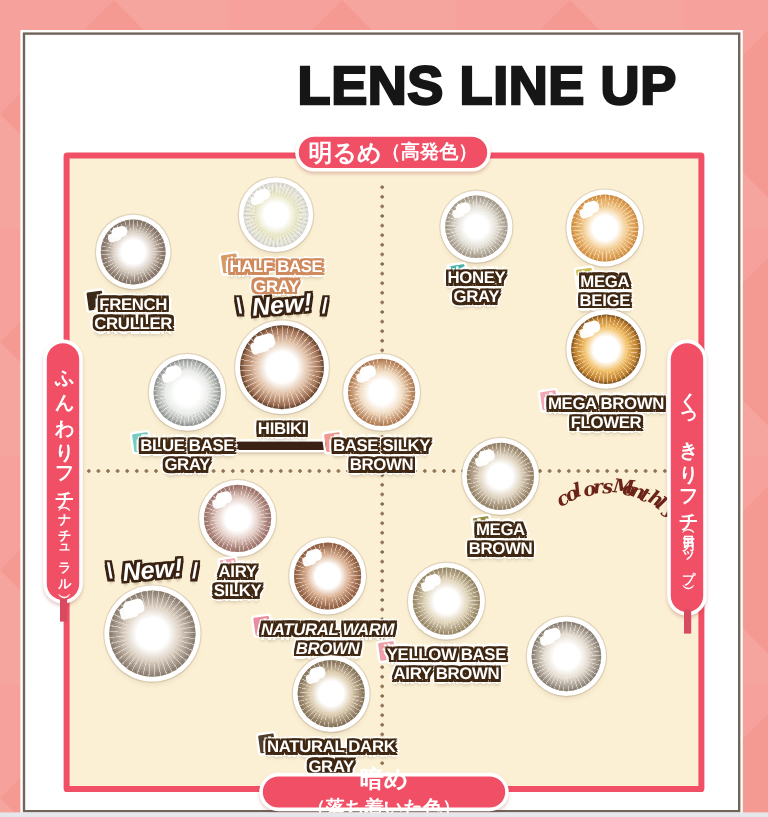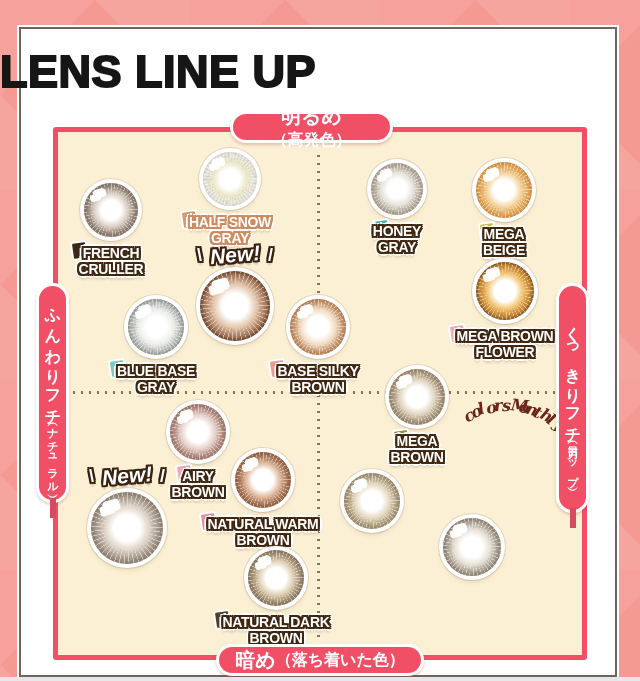--- a/index.html
+++ b/index.html
@@ -11,21 +11,21 @@
     background-image:
       linear-gradient(45deg, rgba(255,255,255,.10) 25%, transparent 25% 75%, rgba(255,255,255,.10) 75%),
       linear-gradient(135deg, rgba(255,255,255,.07) 25%, transparent 25% 75%, rgba(255,255,255,.07) 75%);
     background-size:190px 190px;
   }
   .card {
     position:absolute; left:19px; top:27px; width:598px; height:650px;
     background:#fff; border:2px solid #6f655a; box-shadow:0 0 0 2px #ffffff;
   }
   .title {
-    position:absolute; left:0; top:46px; width:564px; text-align:left;
+    position:absolute; left:0; top:46px; width:564px; text-align:right;
     font-size:45px; font-weight:bold; letter-spacing:0.5px; color:#161616;
     -webkit-text-stroke:2px #161616; z-index:3;
   }
   .qbox {
     position:absolute; left:53px; top:127px; width:534px; height:533px;
     background:#fbf0d4; border:5px solid #f04f66; border-radius:3px; z-index:1;
   }
   
   .dash-v, .dash-h { position:absolute; z-index:2; }
   .dash-v {
@@ -40,22 +40,22 @@
   }
   
   .pill {
     position:absolute; z-index:6; background:#f04f66; border:3px solid #fff;
     color:#fff; font-weight:bold; display:flex; align-items:center; justify-content:center;
     box-shadow:0 2px 3px rgba(150,50,50,.25);
   }
   .pill-h { height:32px; border-radius:18px; white-space:nowrap; }
   .pill-h .pill-main { font-size:20px; }
   .pill-h .pill-sub  { font-size:16px; }
-  .pill-top    { left:230px; top:111px; width:163px;flex-direction:column; }
-  .pill-bottom { left:216px; top:644px; width:208px; }
+  .pill-top    { left:246px; top:111px; width:163px; }
+  .pill-bottom { left:216px; top:644px; width:208px;flex-direction:column; }
   .pill-v {
     width:33px; border-radius:18px; writing-mode:vertical-rl; white-space:nowrap;
   }
   .pill-v .pill-main { font-size:16px; letter-spacing:2px; }
   .pill-v .pill-sub  { font-size:11px; letter-spacing:1px; }
   .pill-left  { left:36px;  top:283px; height:220px; }
   .pill-right { left:556px; top:283px; height:230px; }
   .pill-v::after {
     content:""; position:absolute; left:50%; bottom:-18px; width:6px; height:20px;
     margin-left:-3px; background:#d84a60; z-index:-1;
@@ -156,21 +156,21 @@
 <div class="dash-v"></div>
 <div class="dash-h"></div>
 
 <div class="lens-item" style="left: 31px; top: 183px; --d: 54px; --inner: #d9cdc2; --ring: #8f7f72; --edge: #7a6a5e; --fade: #cfc4ba; --oc: #3f2712; --flag: #3c2817;">
   <div class="lens"></div>
   <div class="lens-label"><span class="ltwrap"><i class="flag"></i><span class="label-text">FRENCH
 CRULLER</span></span></div>
 </div>
 <div class="lens-item" style="left: 150px; top: 152px; --d: 54px; --inner: #e9e7c6; --ring: #e3e2da; --edge: #c9c7c0; --fade: #efefec; --oc: #cf8a5e; --flag: #d69a66;">
   <div class="lens"></div>
-  <div class="lens-label"><span class="ltwrap"><i class="flag"></i><span class="label-text">HALF SNOW
+  <div class="lens-label"><span class="ltwrap"><i class="flag"></i><span class="label-text">HALF BASE
 GRAY</span></span></div>
 </div>
 <div class="lens-item" style="left: 317px; top: 163px; --d: 52px; --fx: 8px; --inner: #e5e2d8; --ring: #b3a99a; --edge: #8f8679; --fade: #d8d4cb; --oc: #3f2712; --flag: #46b2aa;">
   <div class="lens"></div>
   <div class="lens-label"><span class="ltwrap"><i class="flag"></i><span class="label-text">HONEY
 GRAY</span></span></div>
 </div>
 <div class="lens-item" style="left: 424px; top: 162px; --d: 56px; --fx: 4px; --inner: #f4cf96; --ring: #dfa052; --edge: #b3762f; --fade: #e8c089; --oc: #3f2712; --flag: #c9b94e;">
   <div class="lens"></div>
   <div class="lens-label"><span class="ltwrap"><i class="flag"></i><span class="label-text">MEGA
@@ -181,61 +181,65 @@
   <div class="lens-label"><span class="ltwrap"><i class="flag"></i><span class="label-text">MEGA BROWN
 FLOWER</span></span></div>
 </div>
 <div class="lens-item" style="left: 155px; top: 271px; --d: 70px; --inner: #e2c2a8; --ring: #a06f52; --edge: #191008; --fade: #191008; --oc: #3f2712; --ul: #3a2113;">
   <div class="new-badge">
     <span class="nb-slash">\</span>
     <span class="nb-word">New!</span>
     <span class="nb-slash">/</span>
   </div>
   <div class="lens"></div>
+  <div class="lens-label"><span class="ltwrap"><span class="label-text">HIBIKI</span></span>
+  <i class="underbar" style="width:78px;"></i></div>
 </div>
 <div class="lens-item" style="left: 76px; top: 299px; --d: 56px; --inner: #eceeea; --ring: #b0b4b0; --edge: #5e6468; --fade: #c8ccca; --oc: #3f2712; --flag: #74ccc2;">
   <div class="lens"></div>
   <div class="lens-label"><span class="ltwrap"><i class="flag"></i><span class="label-text">BLUE BASE
 GRAY</span></span></div>
 </div>
 <div class="lens-item" style="left: 238px; top: 299px; --d: 56px; --inner: #f2dcc2; --ring: #c29068; --edge: #93603c; --fade: #d8b896; --oc: #3f2712; --flag: #ef9890;">
   <div class="lens"></div>
   <div class="lens-label"><span class="ltwrap"><i class="flag"></i><span class="label-text">BASE SILKY
 BROWN</span></span></div>
 </div>
 <div class="lens-item" style="left: 337px; top: 369px; --d: 56px; --fx: 10px; --inner: #e0d4c0; --ring: #a39077; --edge: #7e6c56; --fade: #cdc0ac; --oc: #3f2712; --flag: #968a42;">
   <div class="lens"></div>
   <div class="lens-label"><span class="ltwrap"><i class="flag"></i><span class="label-text">MEGA
 BROWN</span></span></div>
 </div>
 <div class="lens-item" style="left: 118px; top: 404px; --d: 56px; --fx: 12px; --inner: #e4cec6; --ring: #ab8279; --edge: #8d645c; --fade: #d2bab2; --oc: #3f2712; --flag: #f2a8b4;">
   <div class="lens"></div>
   <div class="lens-label"><span class="ltwrap"><i class="flag"></i><span class="label-text">AIRY
-BROWN</span></span></div>
-</div>
-<div class="lens-item" style="left: 183px; top: 452px; --d: 56px; --inner: #dcb294; --ring: #9e6c4e; --edge: #7c4c34; --fade: #c9a184; --oc: #3f2712; --flag: #e88da0;">
+SILKY</span></span></div>
+</div>
+<div class="lens-item" style="left: 193px; top: 452px; font-style: italic; --d: 56px; --inner: #dcb294; --ring: #9e6c4e; --edge: #7c4c34; --fade: #c9a184; --oc: #3f2712; --flag: #e88da0;">
   <div class="lens"></div>
   <div class="lens-label"><span class="ltwrap"><i class="flag"></i><span class="label-text">NATURAL WARM
 BROWN</span></span></div>
 </div>
 <div class="lens-item" style="left: 47px; top: 492px; --d: 72px; --inner: #ded2c4; --ring: #9e9184; --edge: #6e6256; --fade: #cabfb2; --oc: #3f2712; --ul: #9b2026;">
   <div class="new-badge">
     <span class="nb-slash">\</span>
     <span class="nb-word">New!</span>
     <span class="nb-slash">/</span>
   </div>
   <div class="lens"></div>
 </div>
 <div class="lens-item" style="left: 292px; top: 473px; --d: 56px; --inner: #e2d6bc; --ring: #a89878; --edge: #7e7054; --fade: #cfc3a6; --oc: #3f2712; --flag: #ef9fa8;">
   <div class="lens"></div>
+  <div class="lens-label"><span class="ltwrap"><i class="flag"></i><span class="label-text">YELLOW BASE
+AIRY BROWN</span></span></div>
 </div>
 <div class="lens-item" style="left: 196px; top: 550px; --d: 56px; --inner: #dcccae; --ring: #97846a; --edge: #6b5c48; --fade: #c4b69c; --oc: #3f2712; --flag: #4f3f2c;">
   <div class="lens"></div>
   <div class="lens-label"><span class="ltwrap"><i class="flag"></i><span class="label-text">NATURAL DARK
-BROWN</span></span></div>
+GRAY</span></span></div>
 </div>
 <div class="lens-item" style="left: 392px; top: 518px; --d: 58px; --inner: #e6ded2; --ring: #a1968a; --edge: #665c52; --fade: #ccc3b8; --oc: #3f2712; --flag: #e2a33c;">
   <div class="lens"></div>
 </div>
 
 <div class="donut">
   <div class="choco"></div>
   <div class="hole"></div>
 </div>
 <div class="donut-caption">

